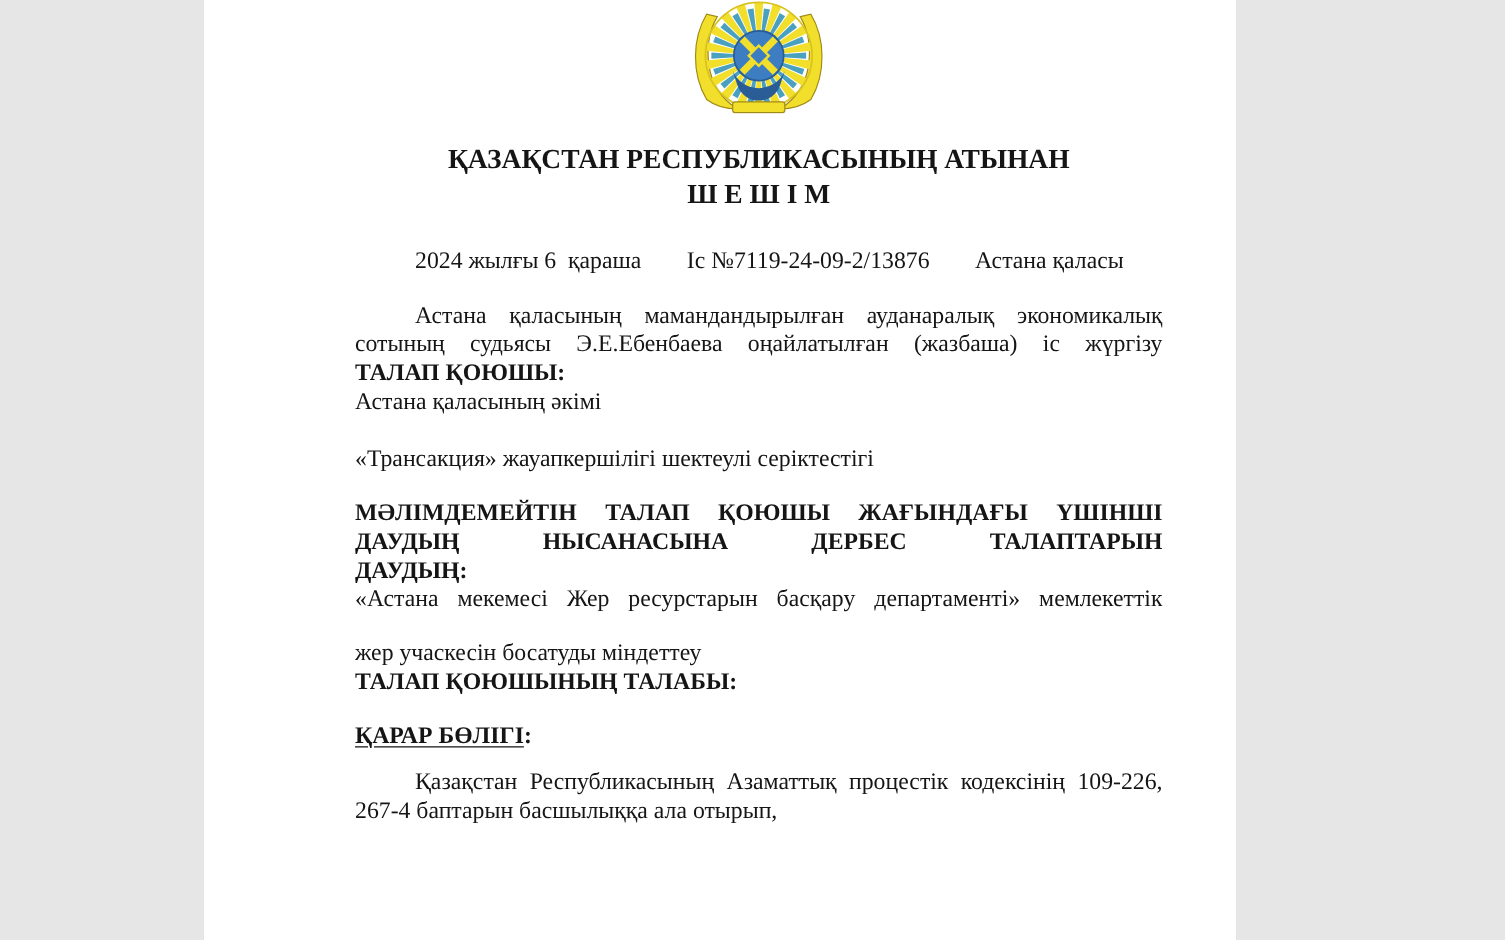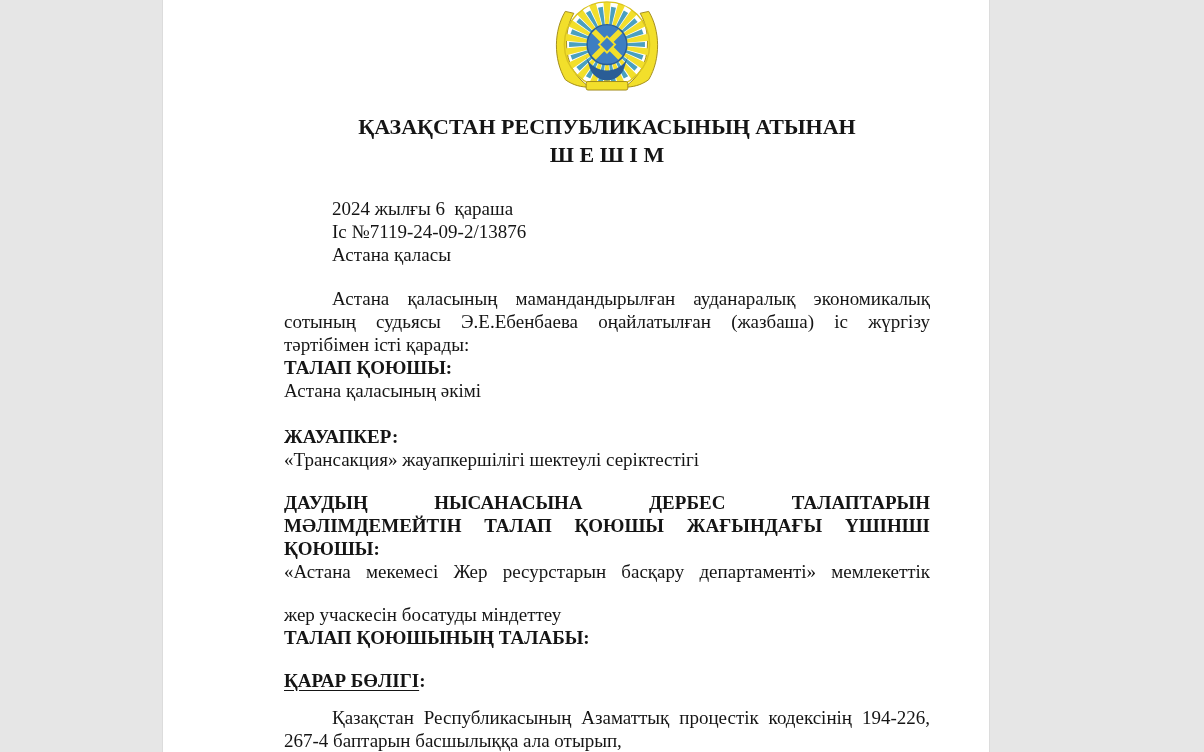--- a/index.html
+++ b/index.html
@@ -25,24 +25,23 @@
   }
   .emblem-wrap { text-align: center; height: 91px; }
   .doc-title {
     margin-top: 22px;
     text-align: center; font-weight: bold;
     font-size: 22px; line-height: 28px;
     white-space: nowrap;
   }
   .case-line {
     margin-top: 28px;
-    display: flex; justify-content: flex-start;
+    display: flex; justify-content: space-between;
     padding-left: 48px; padding-right: 31px;
     white-space: pre;
-    flex-direction: column;
   }
   .jline {
     text-align: justify; text-align-last: justify;
     white-space: nowrap; overflow: hidden;
   }
   .jline.indent { padding-left: 48px; }
   .plain { white-space: nowrap; overflow: hidden; }
   .bold { font-weight: bold; }
   .para-intro  { margin-top: 21px; }
   .sec-1 { }
@@ -127,49 +126,47 @@
 
       <div class="case-line">
         <span>2024 жылғы 6  қараша</span>
         <span>Іс №7119-24-09-2/13876</span>
         <span>Астана қаласы</span>
       </div>
 
       <div class="para-intro">
         <div class="jline indent">Астана қаласының мамандандырылған ауданаралық экономикалық</div>
         <div class="jline">сотының судьясы Э.Е.Ебенбаева оңайлатылған (жазбаша) іс жүргізу</div>
-        <div class="plain">тәртібімен істі қарады:</div>
       </div>
 
       <div class="sec-1">
         <div class="plain bold">ТАЛАП ҚОЮШЫ:</div>
         <div class="plain">Астана қаласының әкімі</div>
       </div>
 
       <div class="sec-2">
-        <div class="plain bold">ЖАУАПКЕР:</div>
         <div class="plain">«Трансакция» жауапкершілігі шектеулі серіктестігі</div>
       </div>
 
       <div class="sec-3">
+        <div class="jline bold">МӘЛІМДЕМЕЙТІН ТАЛАП ҚОЮШЫ ЖАҒЫНДАҒЫ ҮШІНШІ</div>
         <div class="jline bold">ДАУДЫҢ НЫСАНАСЫНА ДЕРБЕС ТАЛАПТАРЫН</div>
-        <div class="jline bold">МӘЛІМДЕМЕЙТІН ТАЛАП ҚОЮШЫ ЖАҒЫНДАҒЫ ҮШІНШІ</div>
-        <div class="plain bold">ҚОЮШЫ:</div>
+        <div class="plain bold">ДАУДЫҢ:</div>
         <div class="jline">«Астана мекемесі Жер ресурстарын басқару департаменті» мемлекеттік</div>
       </div>
 
       <div class="sec-4">
         <div class="plain">жер учаскесін босатуды міндеттеу</div>
         <div class="plain bold">ТАЛАП ҚОЮШЫНЫҢ ТАЛАБЫ:</div>
       </div>
 
       <div class="resolution-heading plain">
         <span class="u">ҚАРАР БӨЛІГІ</span><span>:</span>
       </div>
 
       <div class="para-closing">
-        <div class="jline indent">Қазақстан Республикасының Азаматтық процестік кодексінің 194-226,</div>
+        <div class="jline indent">Қазақстан Республикасының Азаматтық процестік кодексінің 109-226,</div>
         <div class="plain">267-4  баптарын басшылыққа ала отырып,</div>
       </div>
 
     </div>
   </div>
 </div>
 
 </body></html>

